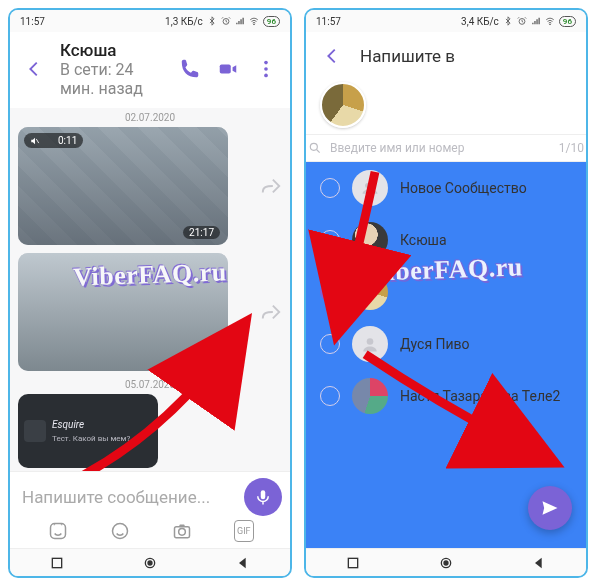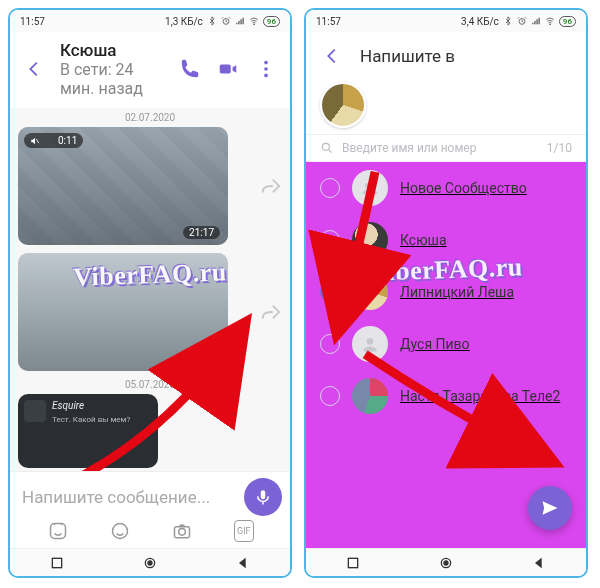--- a/index.html
+++ b/index.html
@@ -58,21 +58,21 @@
   }
   .fwd {
     position:absolute; right:-2px; top:50%; transform:translateY(-50%);
     width:26px; height:26px; display:flex; align-items:center;
     justify-content:center; color:#c7c7cc;
   }
   .fwd svg { width:22px; height:22px; }
   .row { position:relative; }
   .esquire {
     width: 140px; height: 74px; background:#2a2e33; border-radius:10px;
-    display:flex; align-items:flex-start; gap:6px; padding:6px; margin-top:4px;
+    display:flex; align-items:center; gap:6px; padding:6px; margin-top:4px;
   }
   .esq-av { width:22px; height:22px; border-radius:4px; background:#3a3f45; }
   .esq-col { display:flex; flex-direction:column; gap:4px; }
   .esq-title { color:#e7e7ef; font-size:10px; font-style:italic;}
   .esq-sub { color:#b7b7c0; font-size:8px; }
   .inputbar {
     background:#fff; padding: 6px 8px 4px; border-top:1px solid #eee;
   }
   .inputrow { display:flex; align-items:center; gap:8px; }
   .textinput {
@@ -96,26 +96,26 @@
     background:#fff;
   }
   .fwd-title { font-size:17px; color:#333; }
   .sel-strip { padding: 4px 14px 6px; background:#fff;}
   .sel-av {
     width:46px; height:46px; border-radius:50%;
     background: conic-gradient(#c7a04a 0 30%, #e8d9a8 30% 60%, #7a6a3a 60% 100%);
     border:2px solid #fff; box-shadow:0 1px 3px rgba(0,0,0,0.2);
   }
   .search-row {
-    display:flex; align-items:center; gap:8px; padding:6px 14px;
+    display:flex; align-items:center; gap:8px; padding:6px 2px;
     border-top:1px solid #eee; border-bottom:1px solid #eee; background:#fff;
     color:#bcbcc2; font-size:12px;
   }
   .search-row .sflex { flex:1; }
-  .list { flex:1; background:#d946ef; overflow:hidden;text-decoration:underline;}
+  .list { flex:1; background:#3b82f6; overflow:hidden;}
   .li {
     display:flex; align-items:center; gap:12px; padding:8px 14px;
   }
   .radio {
     width:20px; height:20px; border-radius:50%; border:1.5px solid #d6d0ea;
     display:flex; align-items:center; justify-content:center; flex:none;
   }
   .radio.checked { background:#7b63d6; border-color:#7b63d6; }
   .radio.checked::after {
     content:""; width:8px; height:4px; border-left:2px solid #fff;
@@ -386,21 +386,20 @@
         <span class="li-label">Новое Сообщество</span>
       </div>
       <div class="li">
         <div class="radio"></div>
         <div class="av photo1"></div>
         <span class="li-label">Ксюша</span>
       </div>
       <div class="li">
         <div class="radio checked"></div>
         <div class="av photo2"></div>
-        <span class="li-label">Липницкий Леша</span>
       </div>
       <div class="li">
         <div class="radio"></div>
         <div class="av">
             <svg width="20" height="20" viewBox="0 0 24 24" fill="#c7c7ce">
               <circle cx="12" cy="9" r="4"></circle>
               <path d="M4 21c0-4 4-6 8-6s8 2 8 6"></path>
             </svg>
           </div>
         <span class="li-label">Дуся Пиво</span>

